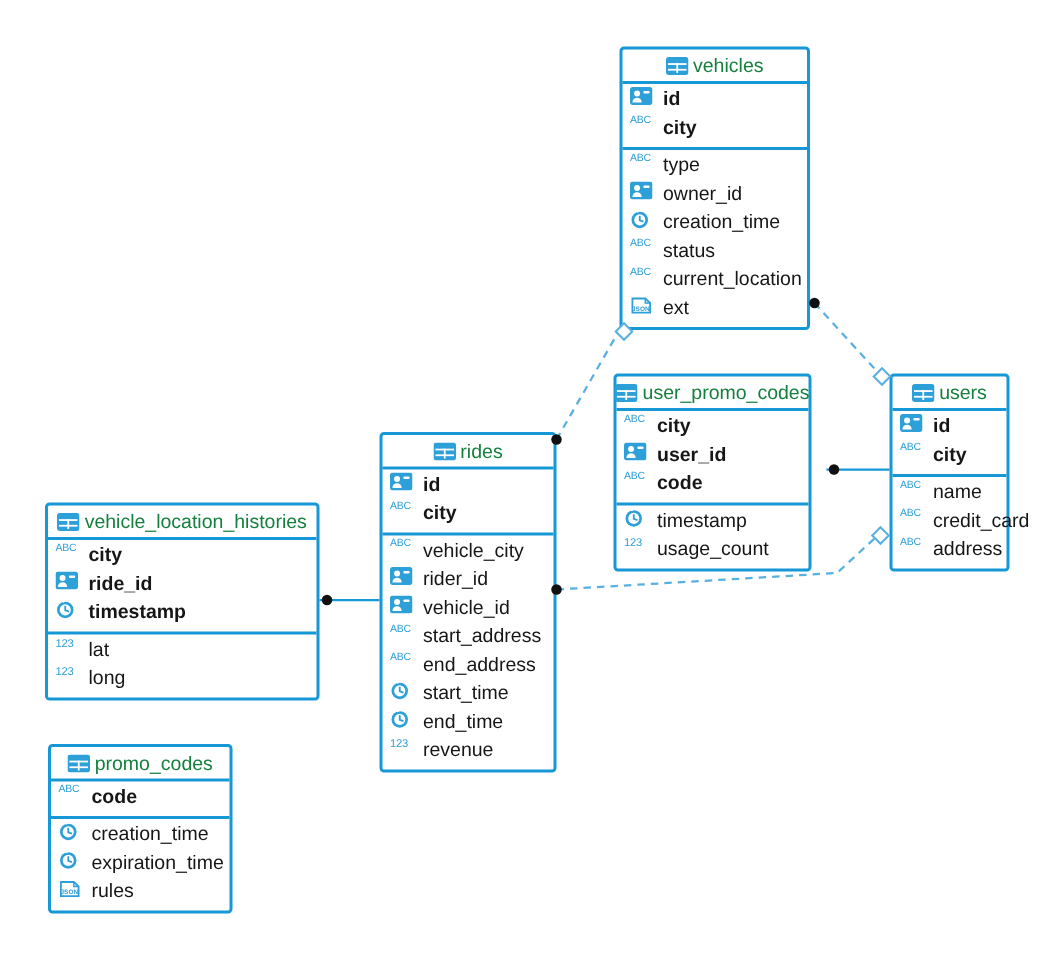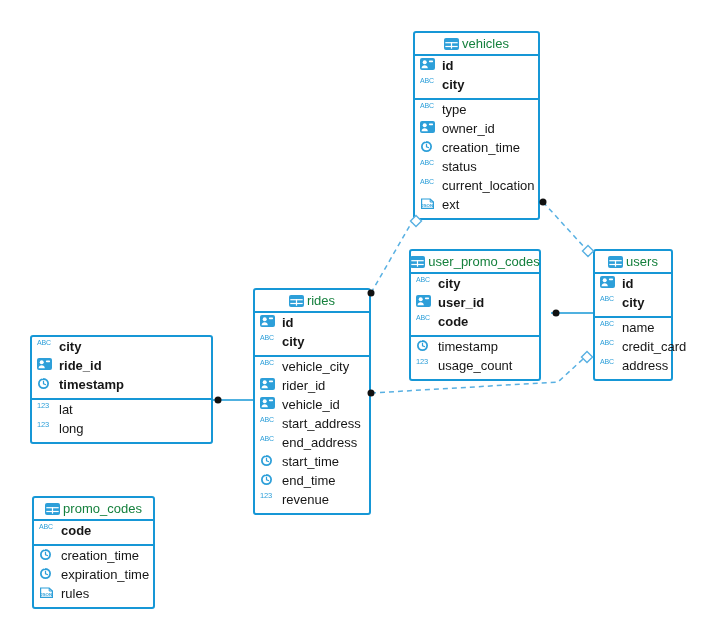--- a/index.html
+++ b/index.html
@@ -325,20 +325,31 @@
         </div>
         <div class="row">
           <span class="icon">
             <span class="type-label num">123</span>
           </span>
           <span class="cname">revenue</span>
         </div>
       </div>
     </div>
     <div class="table" style="left: 30px; top: 335px; width: 183px;">
+      <div class="table-header">
+        <span style="display: flex;">
+          <svg width="15" height="12" viewBox="0 0 15 12">
+            <rect width="15" height="12" rx="2" fill="#2d9fd9"></rect>
+            <rect x="1.3" y="4.1" width="12.4" height="1.2" fill="#fff"></rect>
+            <rect x="1.3" y="7.9" width="12.4" height="1.2" fill="#fff"></rect>
+            <rect x="6.9" y="4.1" width="1.2" height="6.6" fill="#fff"></rect>
+          </svg>
+        </span>
+        <span>vehicle_location_histories</span>
+      </div>
       <div class="sec key">
         <div class="row key">
           <span class="icon">
             <span class="type-label">ABC</span>
           </span>
           <span class="cname">city</span>
         </div>
         <div class="row key">
           <span class="icon">
             <svg width="15" height="12" viewBox="0 0 15 12">

